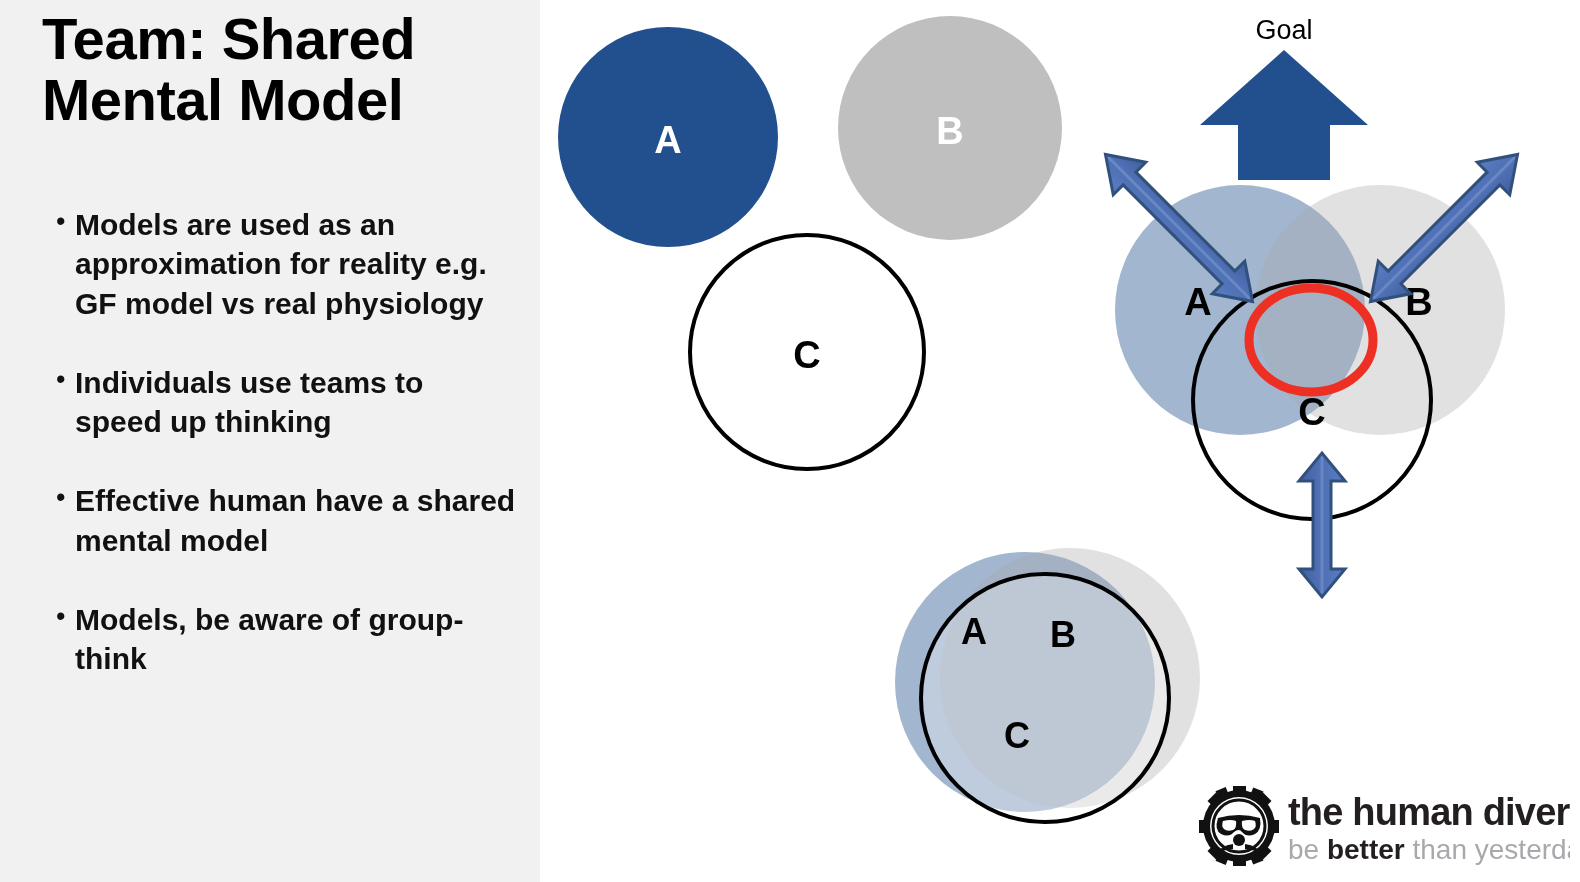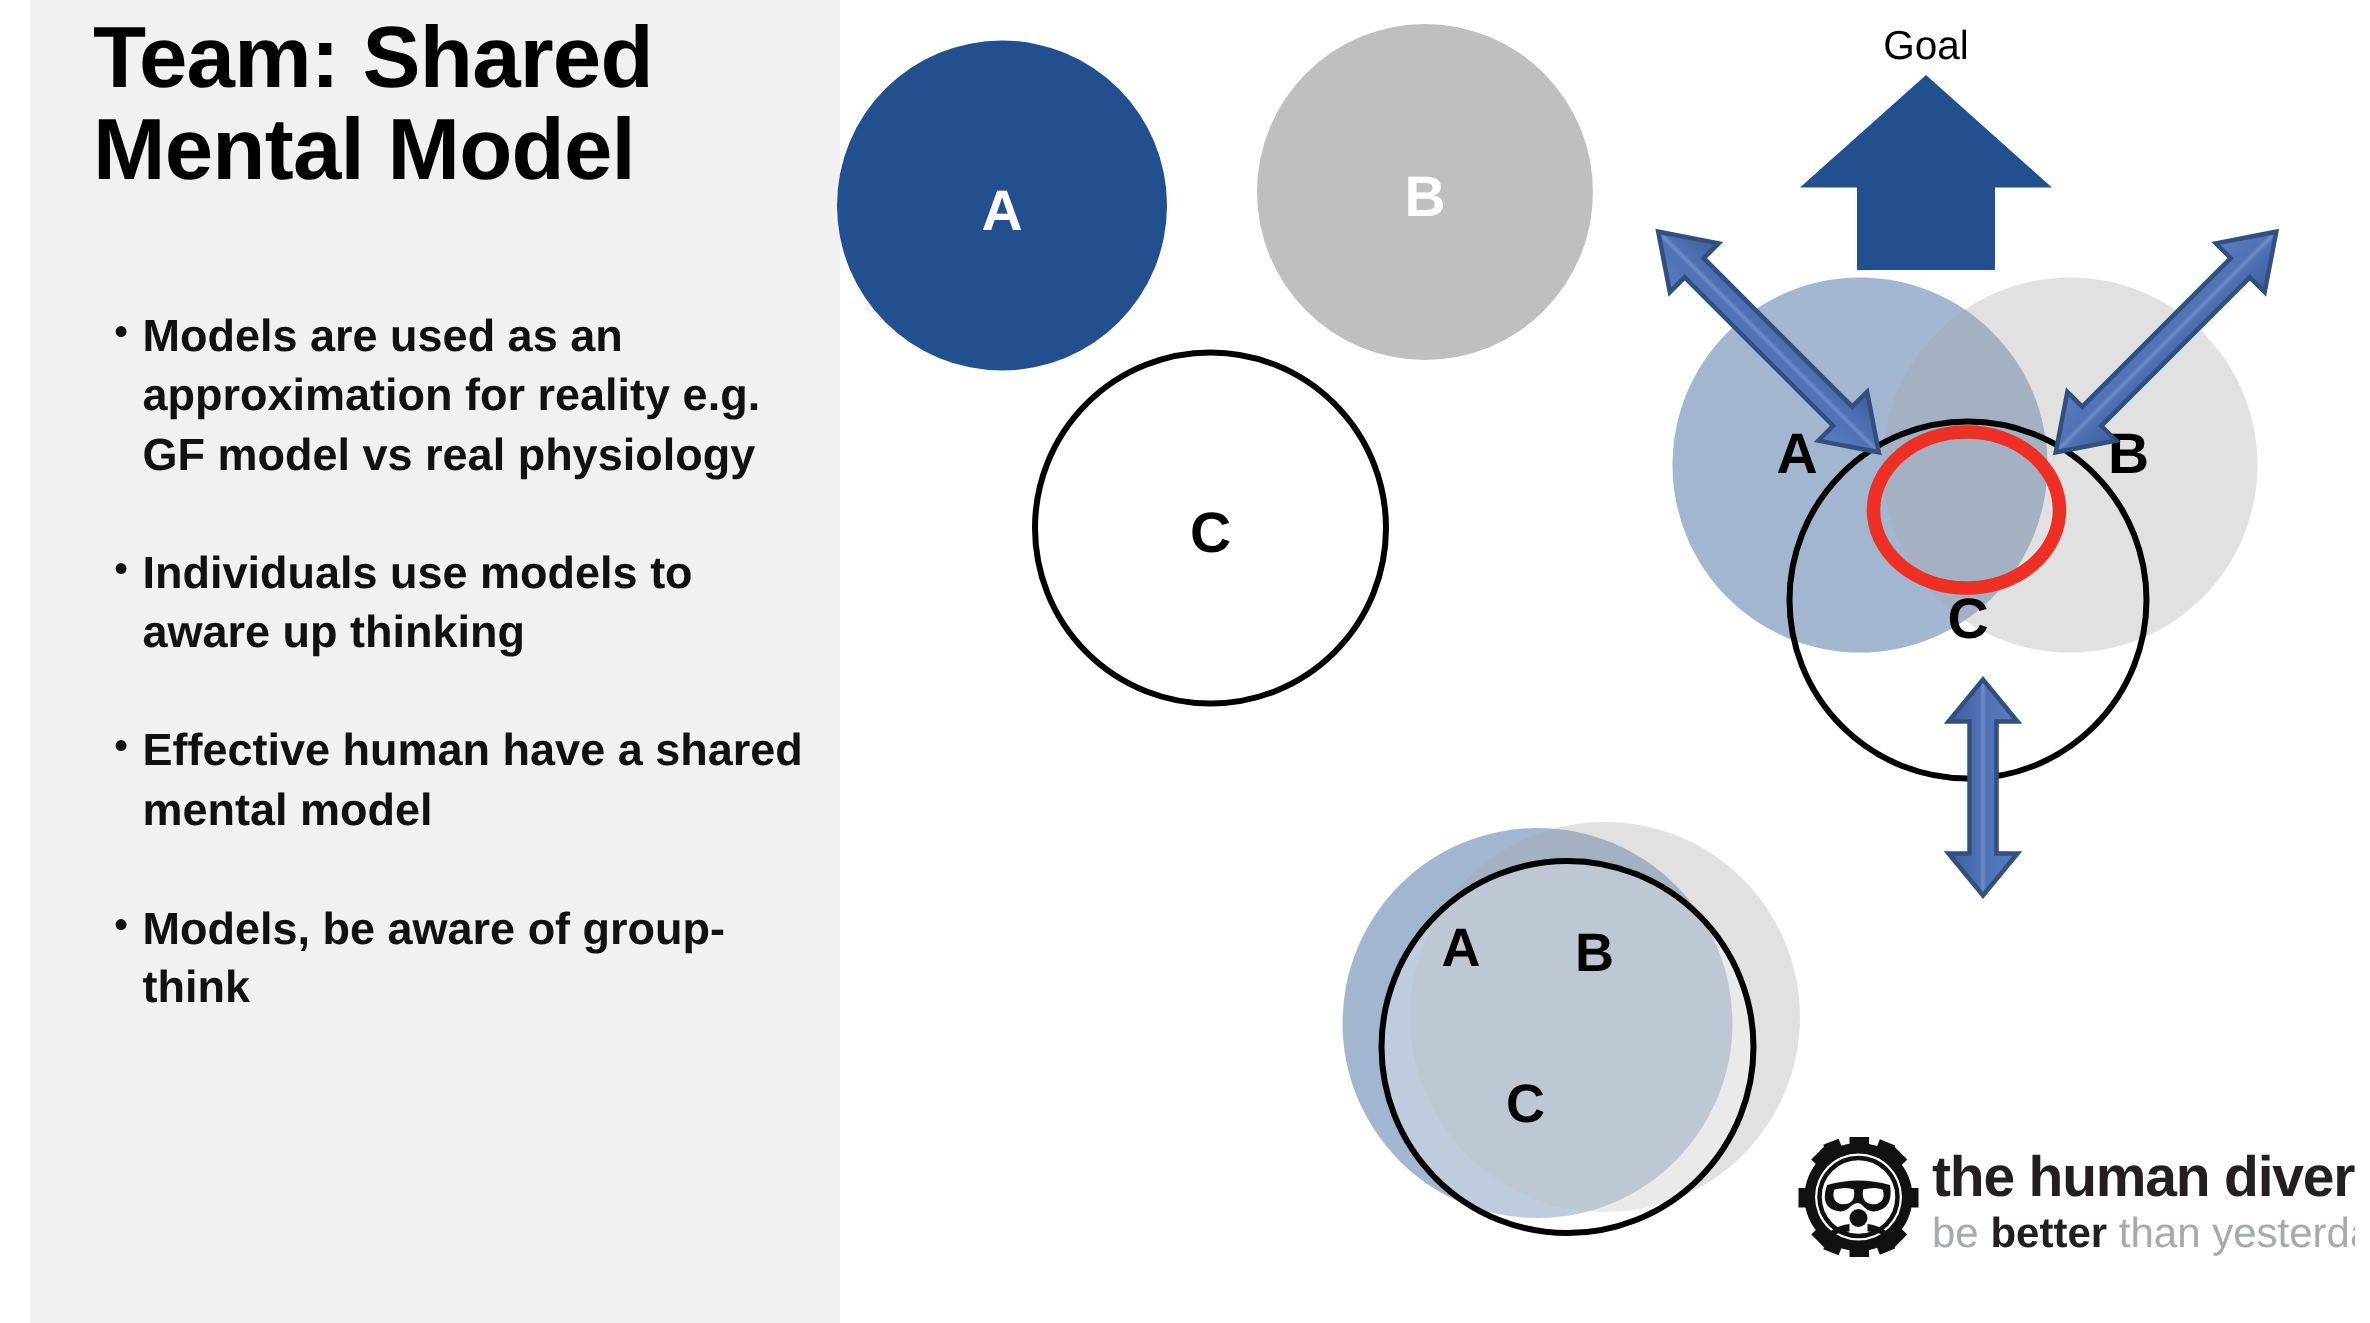--- a/index.html
+++ b/index.html
@@ -9,21 +9,20 @@
     font-family:"Liberation Sans", sans-serif;
     overflow:hidden;
     position:relative;
   }
   #slide{position:absolute;inset:0;width:1580px;height:882px;background:#fff;}
 
   
   #sidebar{
     position:absolute;left:0;top:0;width:540px;height:882px;
     background:#f1f1f1;
-    margin-left:20px;
   }
   #title{
     position:absolute;left:42px;top:8px;width:480px;
     font-size:58px;font-weight:bold;line-height:1.06;
     color:#000;letter-spacing:-0.5px;
   }
   #bullets{
     position:absolute;left:56px;top:205px;width:460px;
   }
   .bullet{
@@ -49,40 +48,40 @@
   }
   .lbl-w{fill:#ffffff;}
   .lbl-b{fill:#000000;}
   .goal-txt{
     font-family:"Liberation Sans", sans-serif;
     font-size:27px;fill:#000;text-anchor:middle;font-weight:normal;
   }
 
   
   #logo{
-    position:absolute;left:1198px;top:755px;width:372px;height:86px;
+    position:absolute;left:1198px;top:783px;width:372px;height:86px;
   }
   #logo svg{display:block;}
 </style>
 </head>
 <body>
 
 <div id="slide">
 
   <div id="sidebar">
     <div id="title">Team: Shared Mental Model</div>
 
     <div id="bullets">
       <div class="bullet">
         <span class="dot">•</span>
         <span class="btxt">Models are used as an approximation for reality e.g. GF model vs real physiology</span>
       </div>
       <div class="bullet" style="margin-top:40px;">
         <span class="dot">•</span>
-        <span class="btxt">Individuals use models to aware up thinking</span>
+        <span class="btxt">Individuals use teams to speed up thinking</span>
       </div>
       <div class="bullet" style="margin-top:40px;">
         <span class="dot">•</span>
         <span class="btxt">Effective human have a shared mental model</span>
       </div>
       <div class="bullet" style="margin-top:40px;">
         <span class="dot">•</span>
         <span class="btxt">Models, be aware of group-think</span>
       </div>
     </div>

